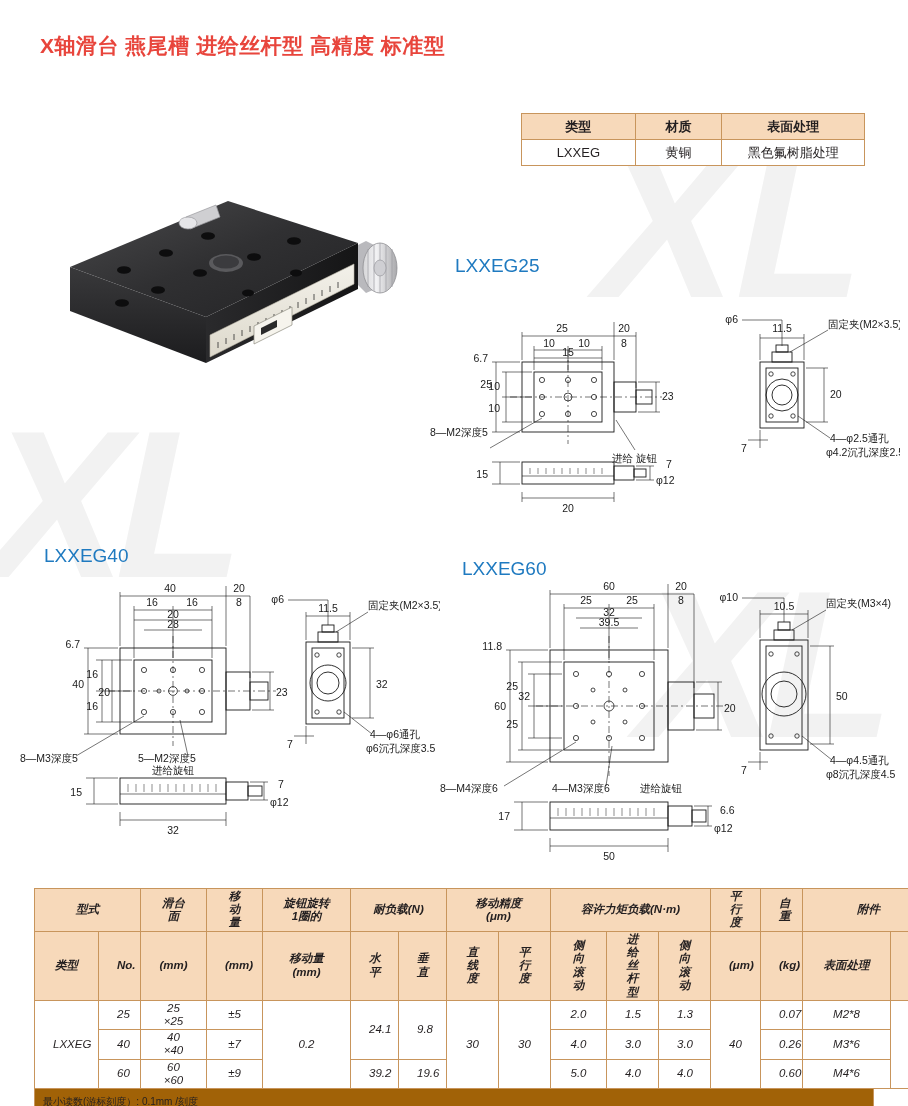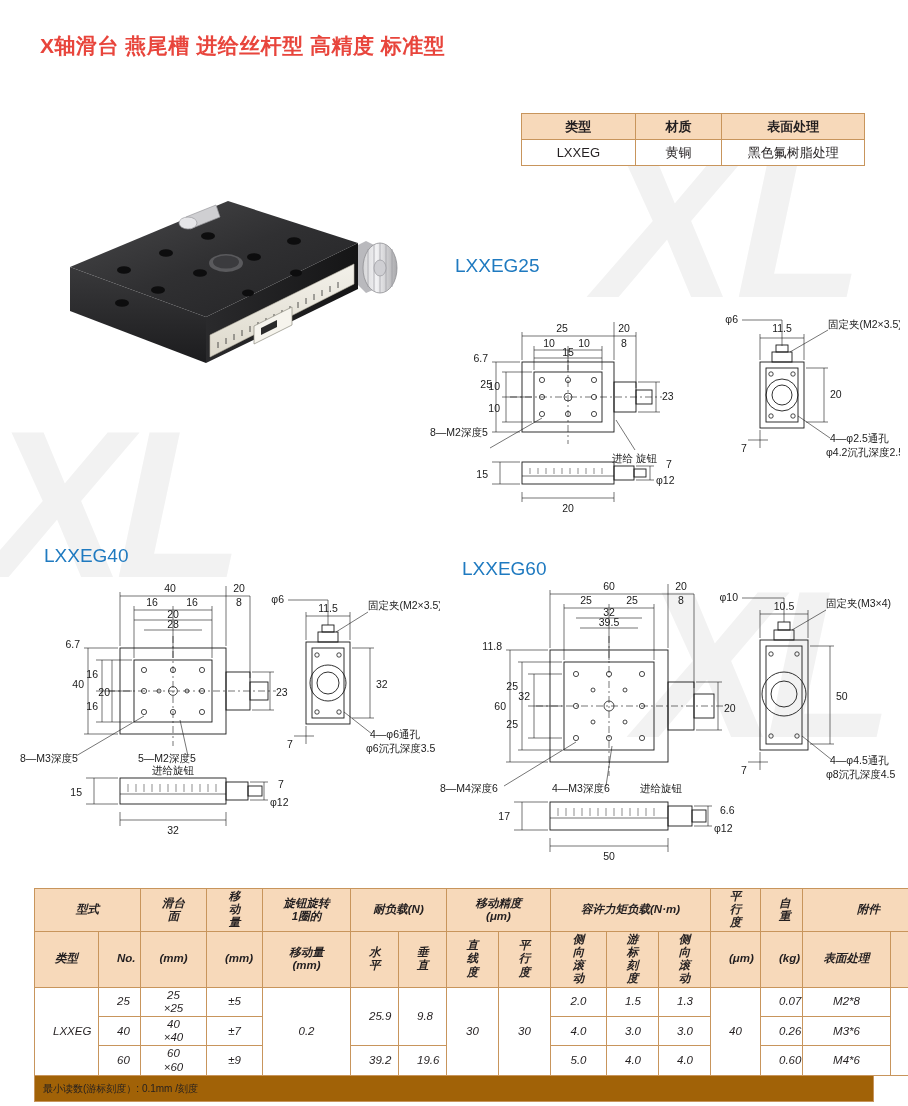--- a/index.html
+++ b/index.html
@@ -719,35 +719,35 @@
         <th>类型</th>
         <th>No.</th>
         <th>(mm)</th>
         <th>(mm)</th>
         <th>移动量(mm)</th>
         <th>水平</th>
         <th>垂直</th>
         <th>直线度</th>
         <th>平行度</th>
         <th>侧向滚动</th>
-        <th>游标刻度</th>
+        <th>进给丝杆型</th>
         <th>侧向滚动</th>
         <th>(μm)</th>
         <th>(kg)</th>
         <th>表面处理</th>
         <th>数量</th>
       </tr>
 
       <tr>
         <td rowspan="3">LXXEG</td>
         <td>25</td>
         <td>25 ×25</td>
         <td>±5</td>
         <td rowspan="3">0.2</td>
-        <td rowspan="2">25.9</td>
+        <td rowspan="2">24.1</td>
         <td rowspan="2">9.8</td>
         <td rowspan="3">30</td>
         <td rowspan="3">30</td>
         <td>2.0</td>
         <td>1.5</td>
         <td>1.3</td>
         <td rowspan="3">40</td>
         <td>0.07</td>
         <td>M2*8</td>
         <td rowspan="3">4</td>

